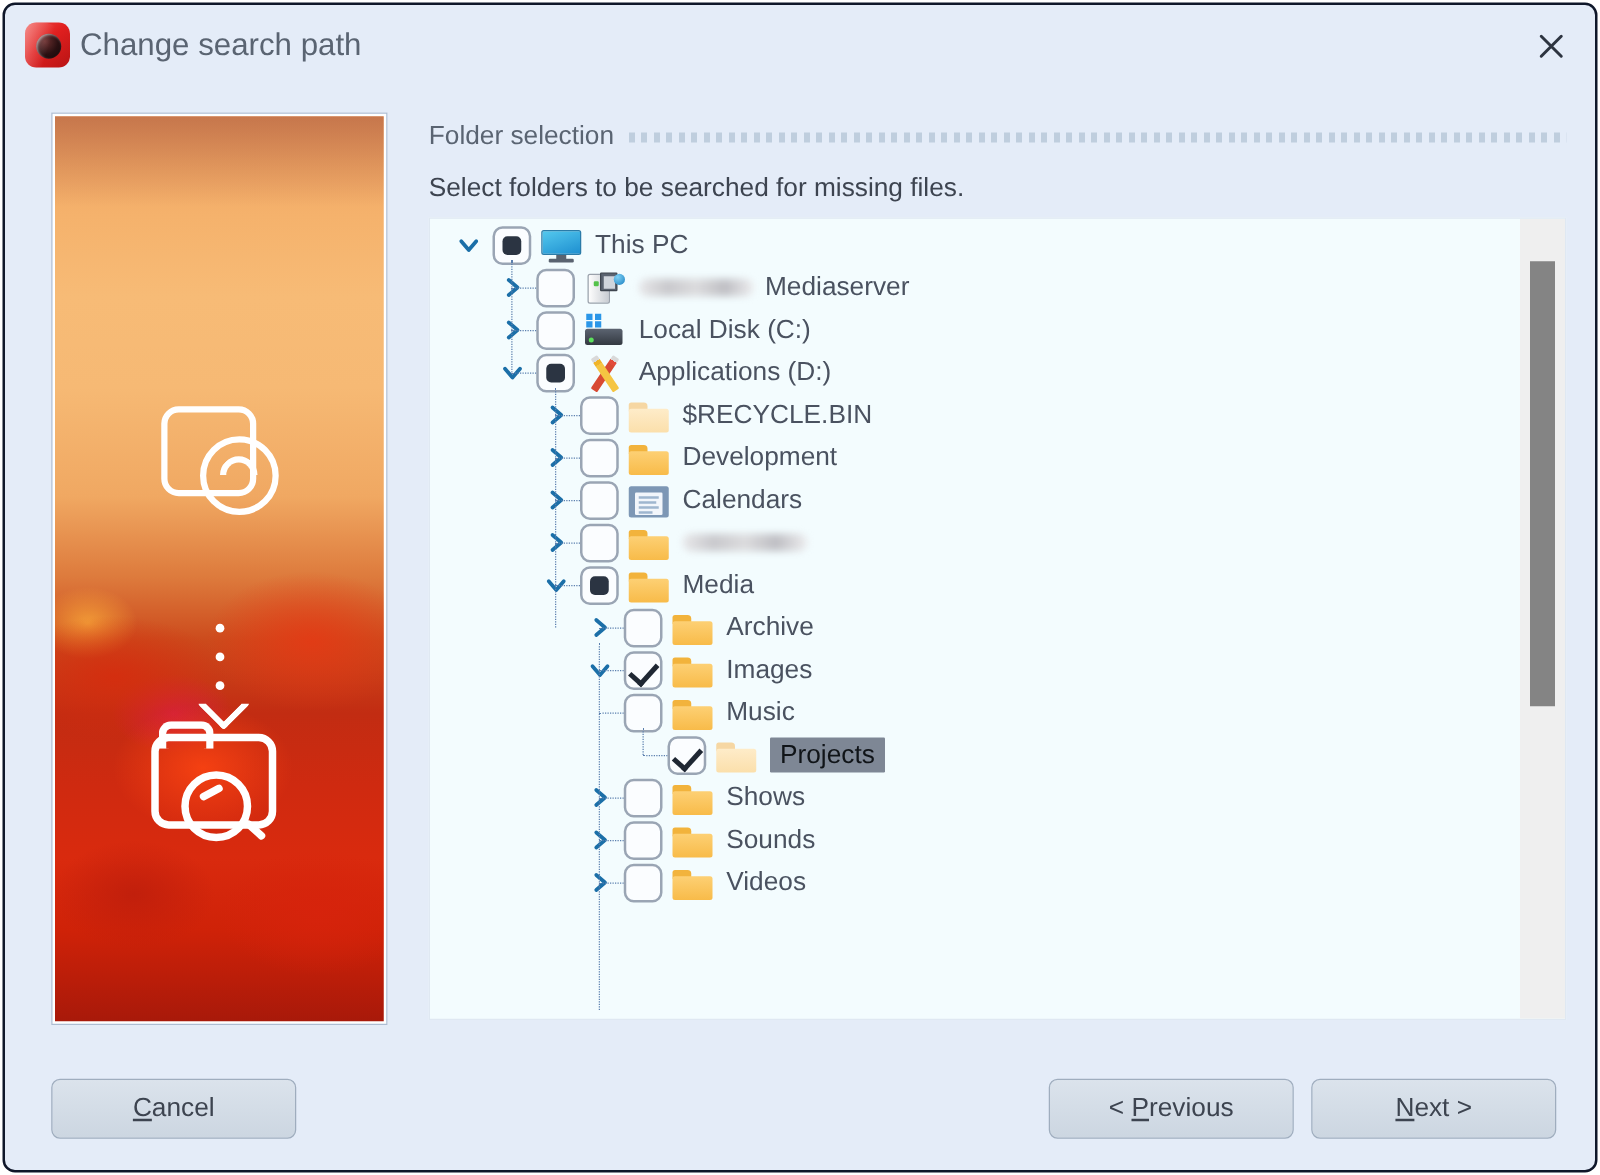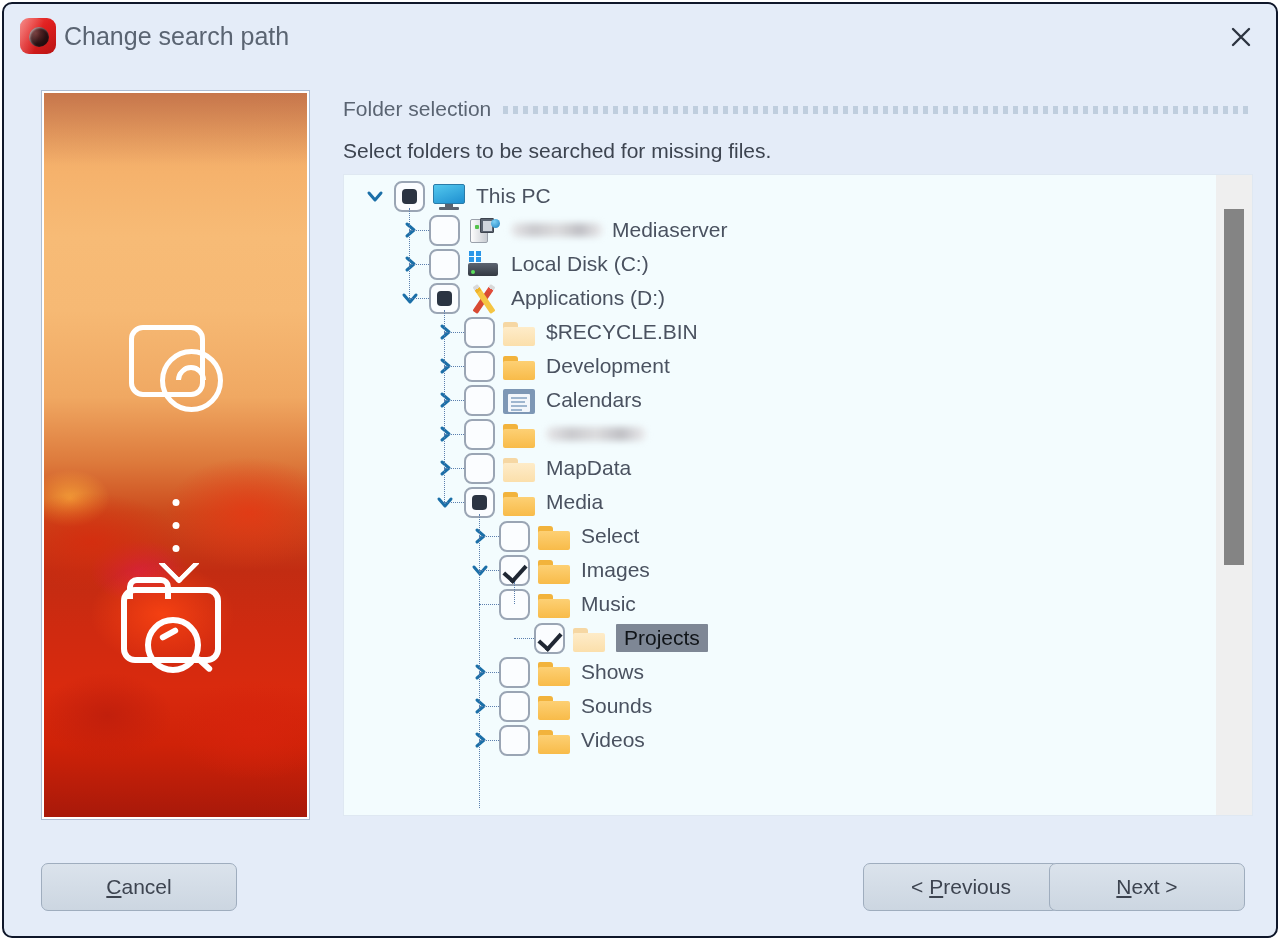--- a/index.html
+++ b/index.html
@@ -469,21 +469,21 @@
     border-radius: 7px;
     background: linear-gradient(180deg,#dbe3ec,#ccd6e1);
     color: #3d4450;
     font-size: 21px;
     display: flex; align-items: center; justify-content: center;
     cursor: pointer;
     user-select: none;
   }
   .btn .u { text-decoration: underline; }
   #cancel-button   { left: 37px;  top: 859px; width: 196px; }
-  #previous-button { left: 859px; top: 859px; width: 196px; }
+  #previous-button { left: 835px; top: 859px; width: 196px; }
   #next-button     { left: 1045px;top: 859px; width: 196px; }
 </style>
 </head>
 <body>
 
 <div id="dialog">
 
   <div id="titlebar">
     <div id="app-icon"></div>
     <div id="title-text">Change search path</div>
@@ -672,37 +672,20 @@
               <div class="folder">
                 <div class="back"></div>
                 <div class="front"></div>
               </div>
             </div>
             <div class="blurred-label" style="width: 100px;"></div>
           </div>
           <div class="tree-row">
             <div class="twisty" style="left: 92px;">
               <svg width="18" height="18" viewBox="0 0 18 18">
-                <path d="M6 3 L13 9 L6 15" stroke="#1b6fa8" stroke-width="3" stroke-linecap="round" stroke-linejoin="round" fill="none"></path>
-              </svg>
-            </div>
-            <div class="dotline-h" style="left: 100px; width: 20px; top: 17px;"></div>
-            <div style="width: 120px; flex: 0 0 auto;"></div>
-            <div class="cb"></div>
-            <div class="icon">
-              <div class="folder pale">
-                <div class="back"></div>
-                <div class="front"></div>
-              </div>
-            </div>
-            <div class="label">MapData</div>
-          </div>
-          <div class="tree-row">
-            <div class="twisty" style="left: 92px;">
-              <svg width="18" height="18" viewBox="0 0 18 18">
                 <path d="M3 6 L9 13 L15 6" stroke="#1b6fa8" stroke-width="3" stroke-linecap="round" stroke-linejoin="round" fill="none"></path>
               </svg>
             </div>
             <div class="dotline-h" style="left: 100px; width: 20px; top: 17px;"></div>
             <div style="width: 120px; flex: 0 0 auto;"></div>
             <div class="cb partial"></div>
             <div class="icon">
               <div class="folder">
                 <div class="back"></div>
                 <div class="front"></div>
@@ -718,21 +701,21 @@
             </div>
             <div class="dotline-h" style="left: 135px; width: 20px; top: 17px;"></div>
             <div style="width: 155px; flex: 0 0 auto;"></div>
             <div class="cb"></div>
             <div class="icon">
               <div class="folder">
                 <div class="back"></div>
                 <div class="front"></div>
               </div>
             </div>
-            <div class="label">Select</div>
+            <div class="label">Archive</div>
           </div>
           <div class="tree-row">
             <div class="twisty" style="left: 127px;">
               <svg width="18" height="18" viewBox="0 0 18 18">
                 <path d="M3 6 L9 13 L15 6" stroke="#1b6fa8" stroke-width="3" stroke-linecap="round" stroke-linejoin="round" fill="none"></path>
               </svg>
             </div>
             <div class="dotline-h" style="left: 135px; width: 20px; top: 17px;"></div>
             <div style="width: 155px; flex: 0 0 auto;"></div>
             <div class="cb checked"></div>

